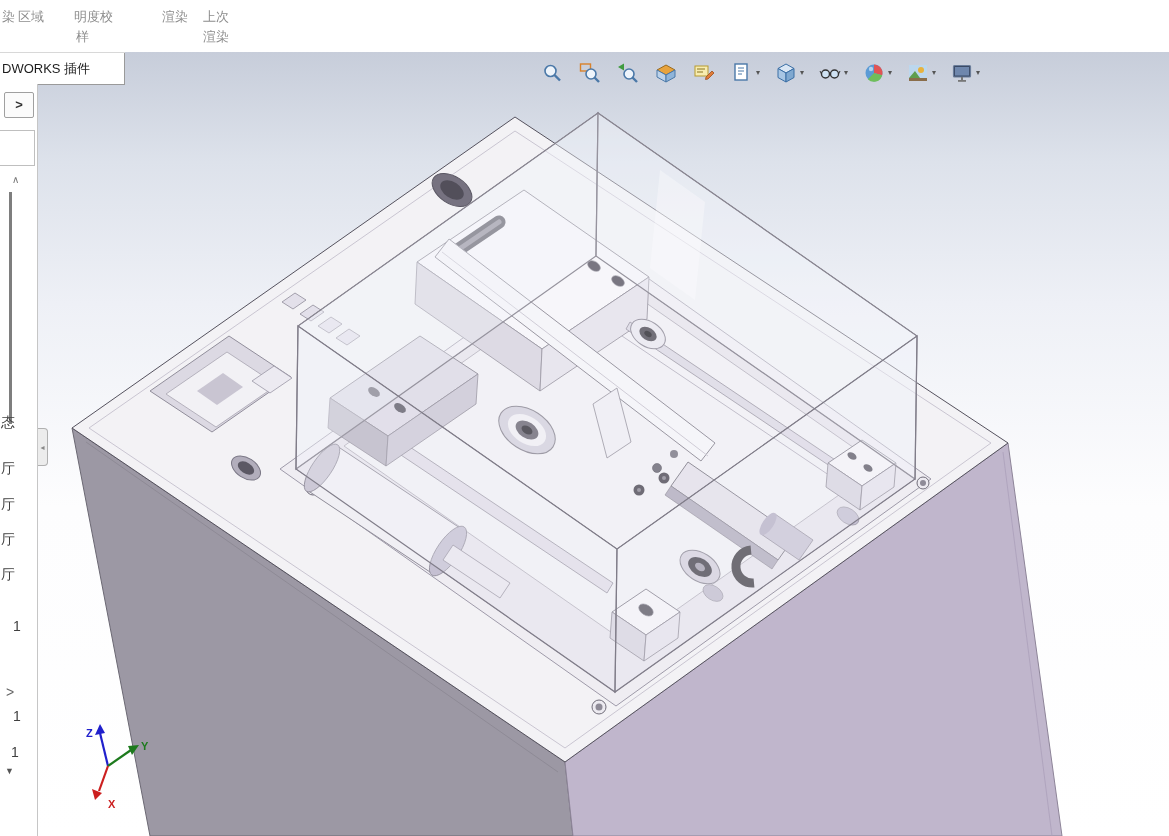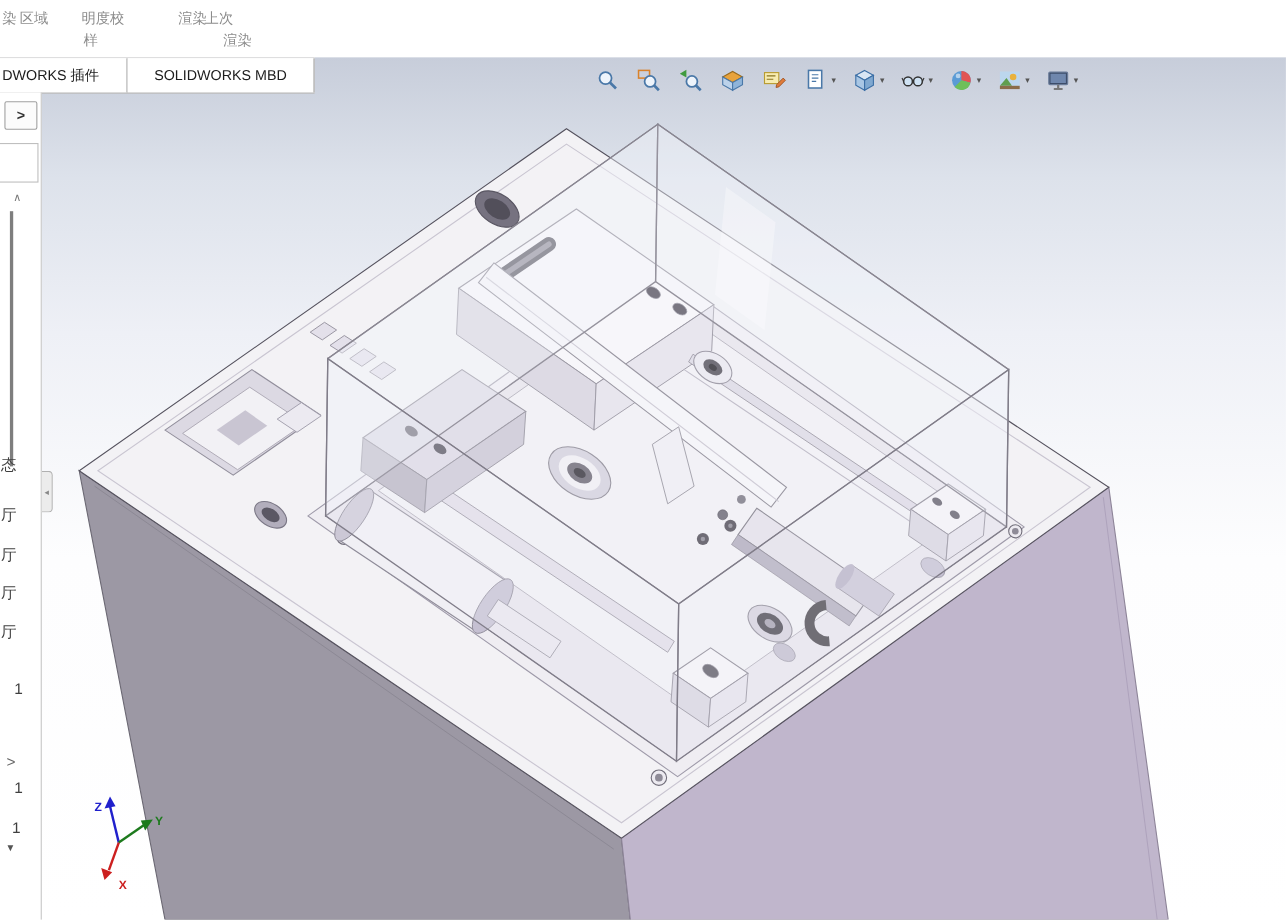--- a/index.html
+++ b/index.html
@@ -13,21 +13,21 @@
 
   
   .ribbon{position:absolute;left:0;top:0;width:1169px;height:52px;background:#fff}
   .ribbon .lbl{position:absolute;font-size:13px;color:#8c8c8c;white-space:nowrap}
 
   
   .tabbar{position:absolute;left:0;top:52px;height:31px;display:flex;background:#fff;
     border-top:1px solid #d8d8d8;border-bottom:1px solid #9a9a9a}
   .tab{height:100%;display:flex;align-items:center;font-size:13px;color:#1c1c1c;
     border-right:1px solid #9a9a9a;background:#fff;box-sizing:border-box}
-  .tab.first{width:116px;padding-left:2px}
+  .tab.first{width:125px;padding-left:2px}
   .tab.second{width:170px;justify-content:center}
 
   
   .hud{position:absolute;left:540px;top:58px;height:30px;display:flex;align-items:center}
   .hud-item{display:flex;align-items:center;margin-right:14px;cursor:default}
   .hud-item svg{display:block}
   .caret{font-size:8px;color:#555;margin-left:2px;line-height:1}
 
   
   .left-strip{position:absolute;left:0;top:84px;width:38px;height:752px;background:#fff;
@@ -195,27 +195,26 @@
     <text x="108" y="808" class="triad-label" fill="#cc1f1f">X</text>
   </g>
 </svg>
 
 <div class="ribbon">
   <span class="lbl" style="left:2px;top:8px">染</span>
   <span class="lbl" style="left:18px;top:8px">区域</span>
   <span class="lbl" style="left:74px;top:8px">明度校</span>
   <span class="lbl" style="left:76px;top:28px">样</span>
   <span class="lbl" style="left:162px;top:8px">渲染</span>
-  <span class="lbl" style="left:186px;top:8px">上次</span>
+  <span class="lbl" style="left:203px;top:8px">上次</span>
   <span class="lbl" style="left:203px;top:28px">渲染</span>
 </div>
 
 <div class="tabbar">
   <div class="tab first">DWORKS 插件</div>
-  <div class="tab second">SOLIDWORKS MBD</div>
 </div>
 
 <div class="hud">
   <div class="hud-item" title="zoom-fit-icon">
     <svg width="24" height="24" viewBox="0 0 24 24">
       <circle cx="10.5" cy="10" r="5.5" fill="#eef4fb" stroke="#4a78a8" stroke-width="1.6"></circle>
       <line x1="14.5" y1="14" x2="20" y2="19.5" stroke="#4a78a8" stroke-width="2.4"></line>
     </svg>
   </div>
   <div class="hud-item" title="zoom-area-icon">

